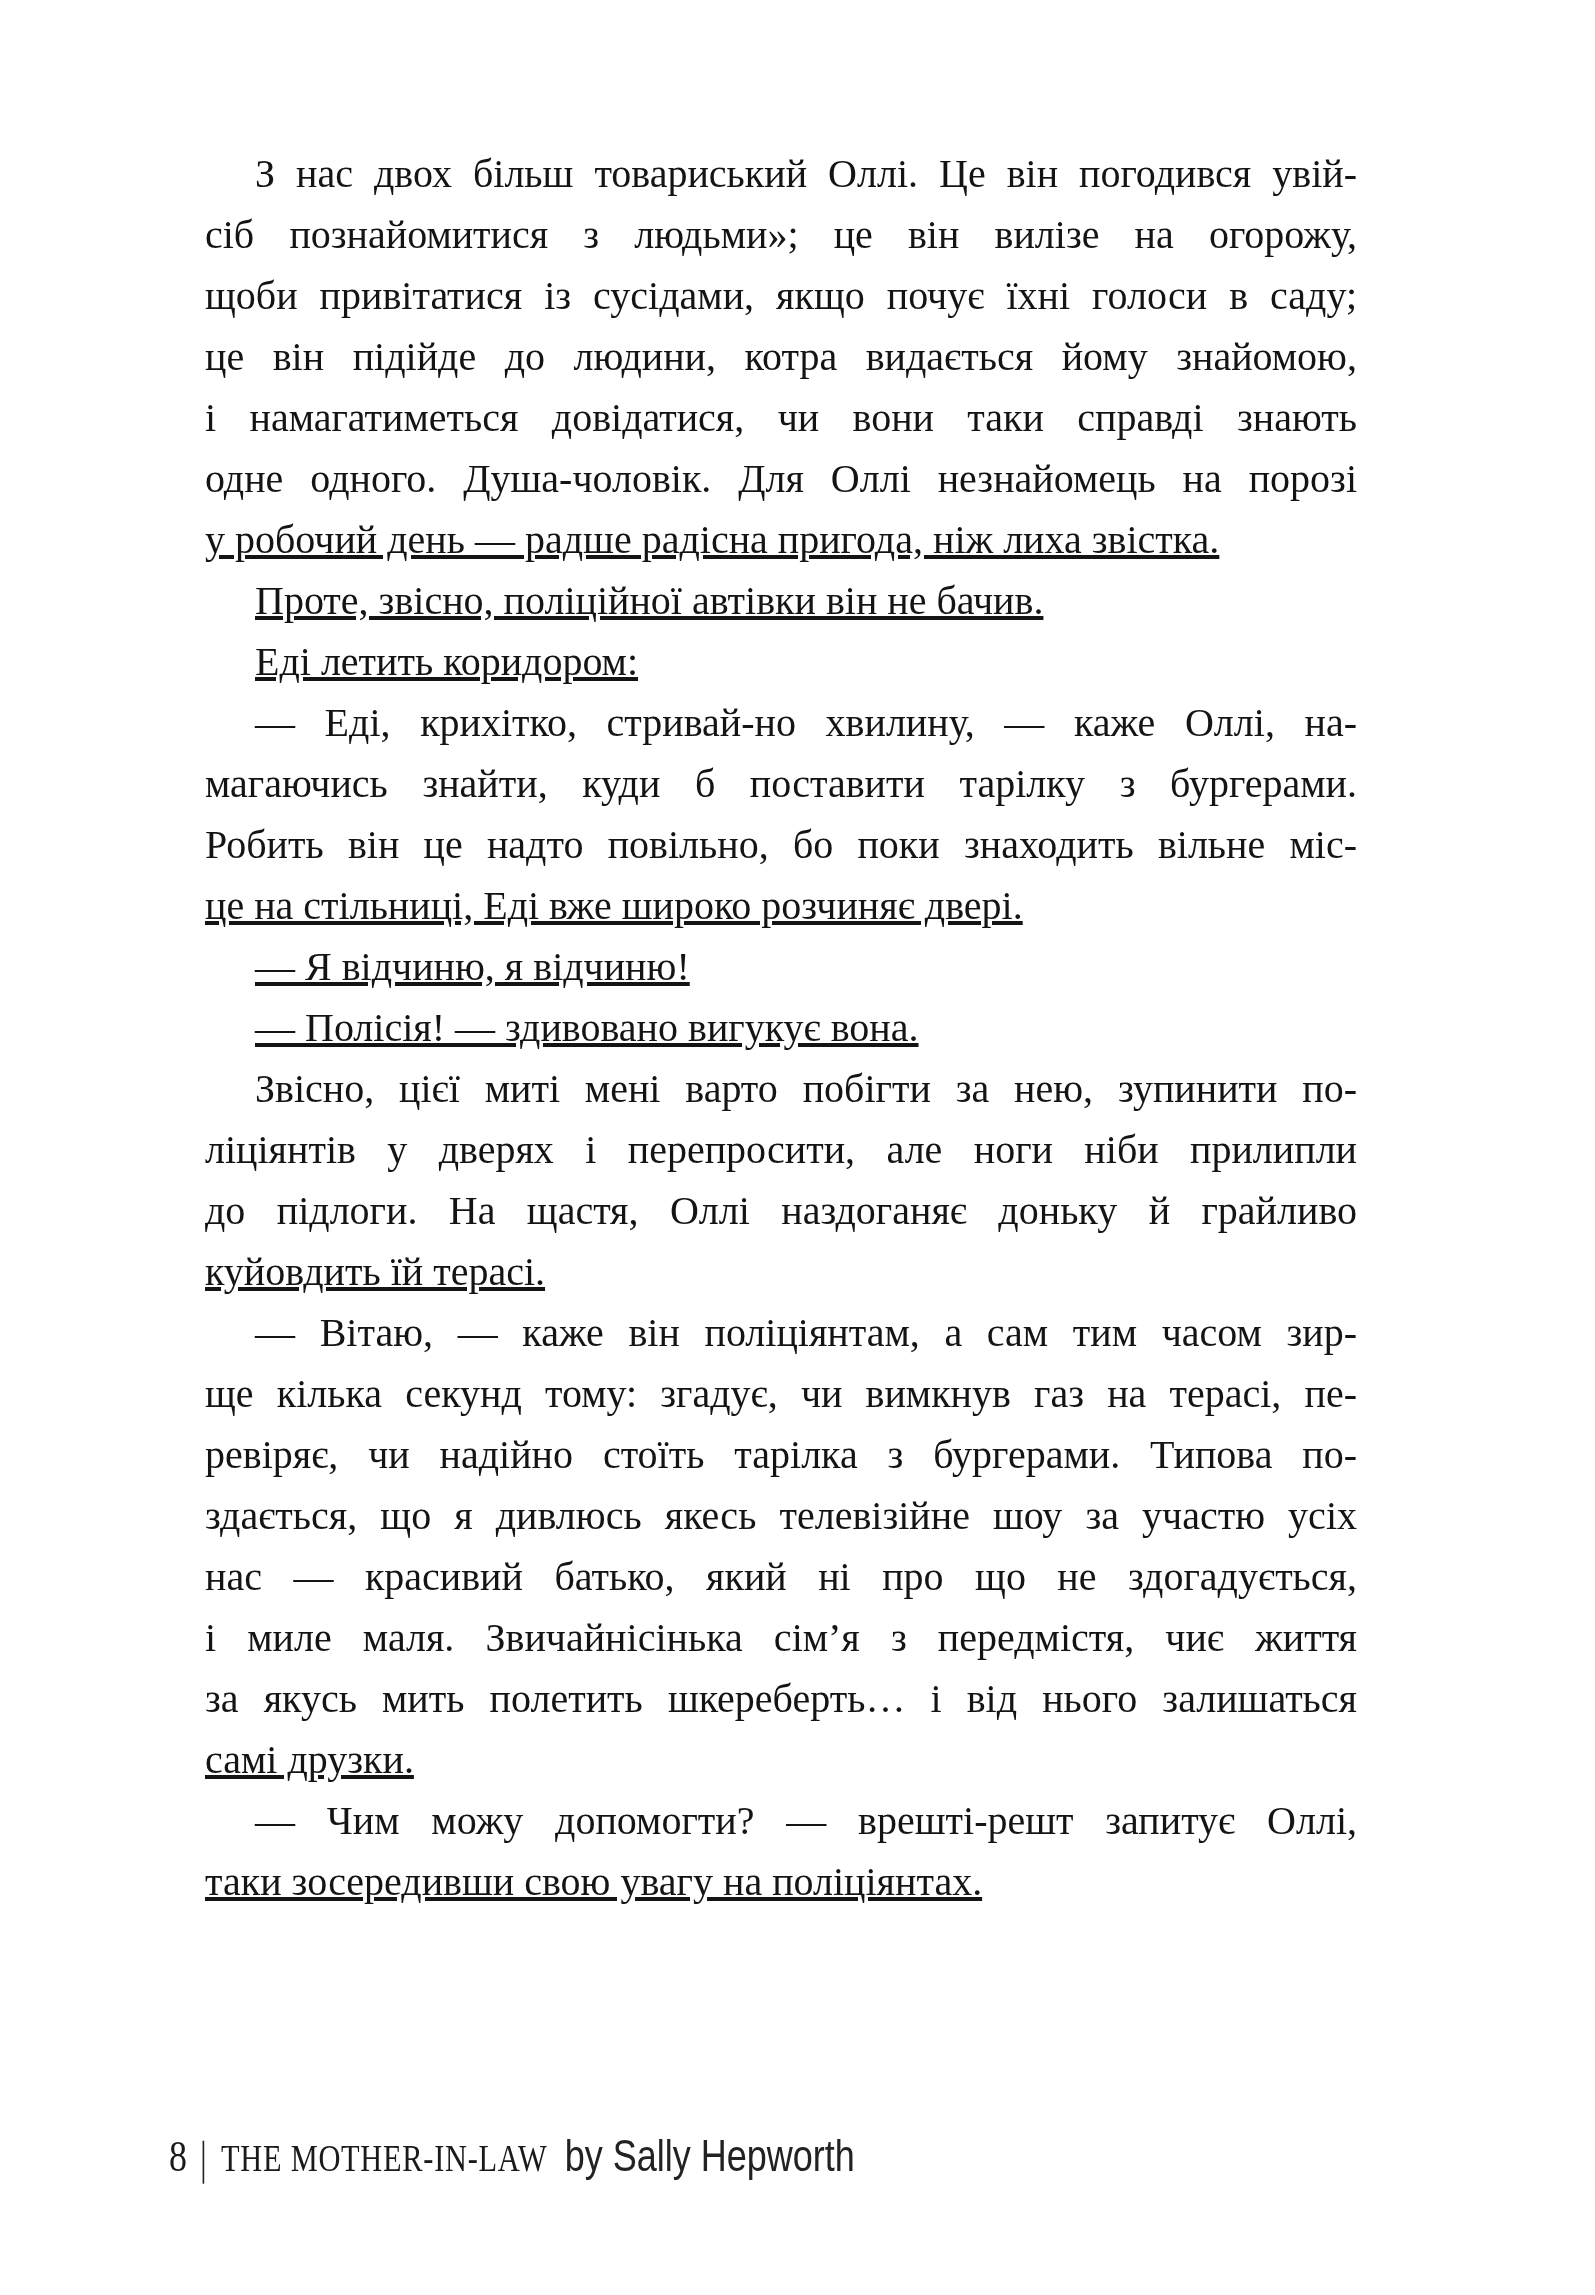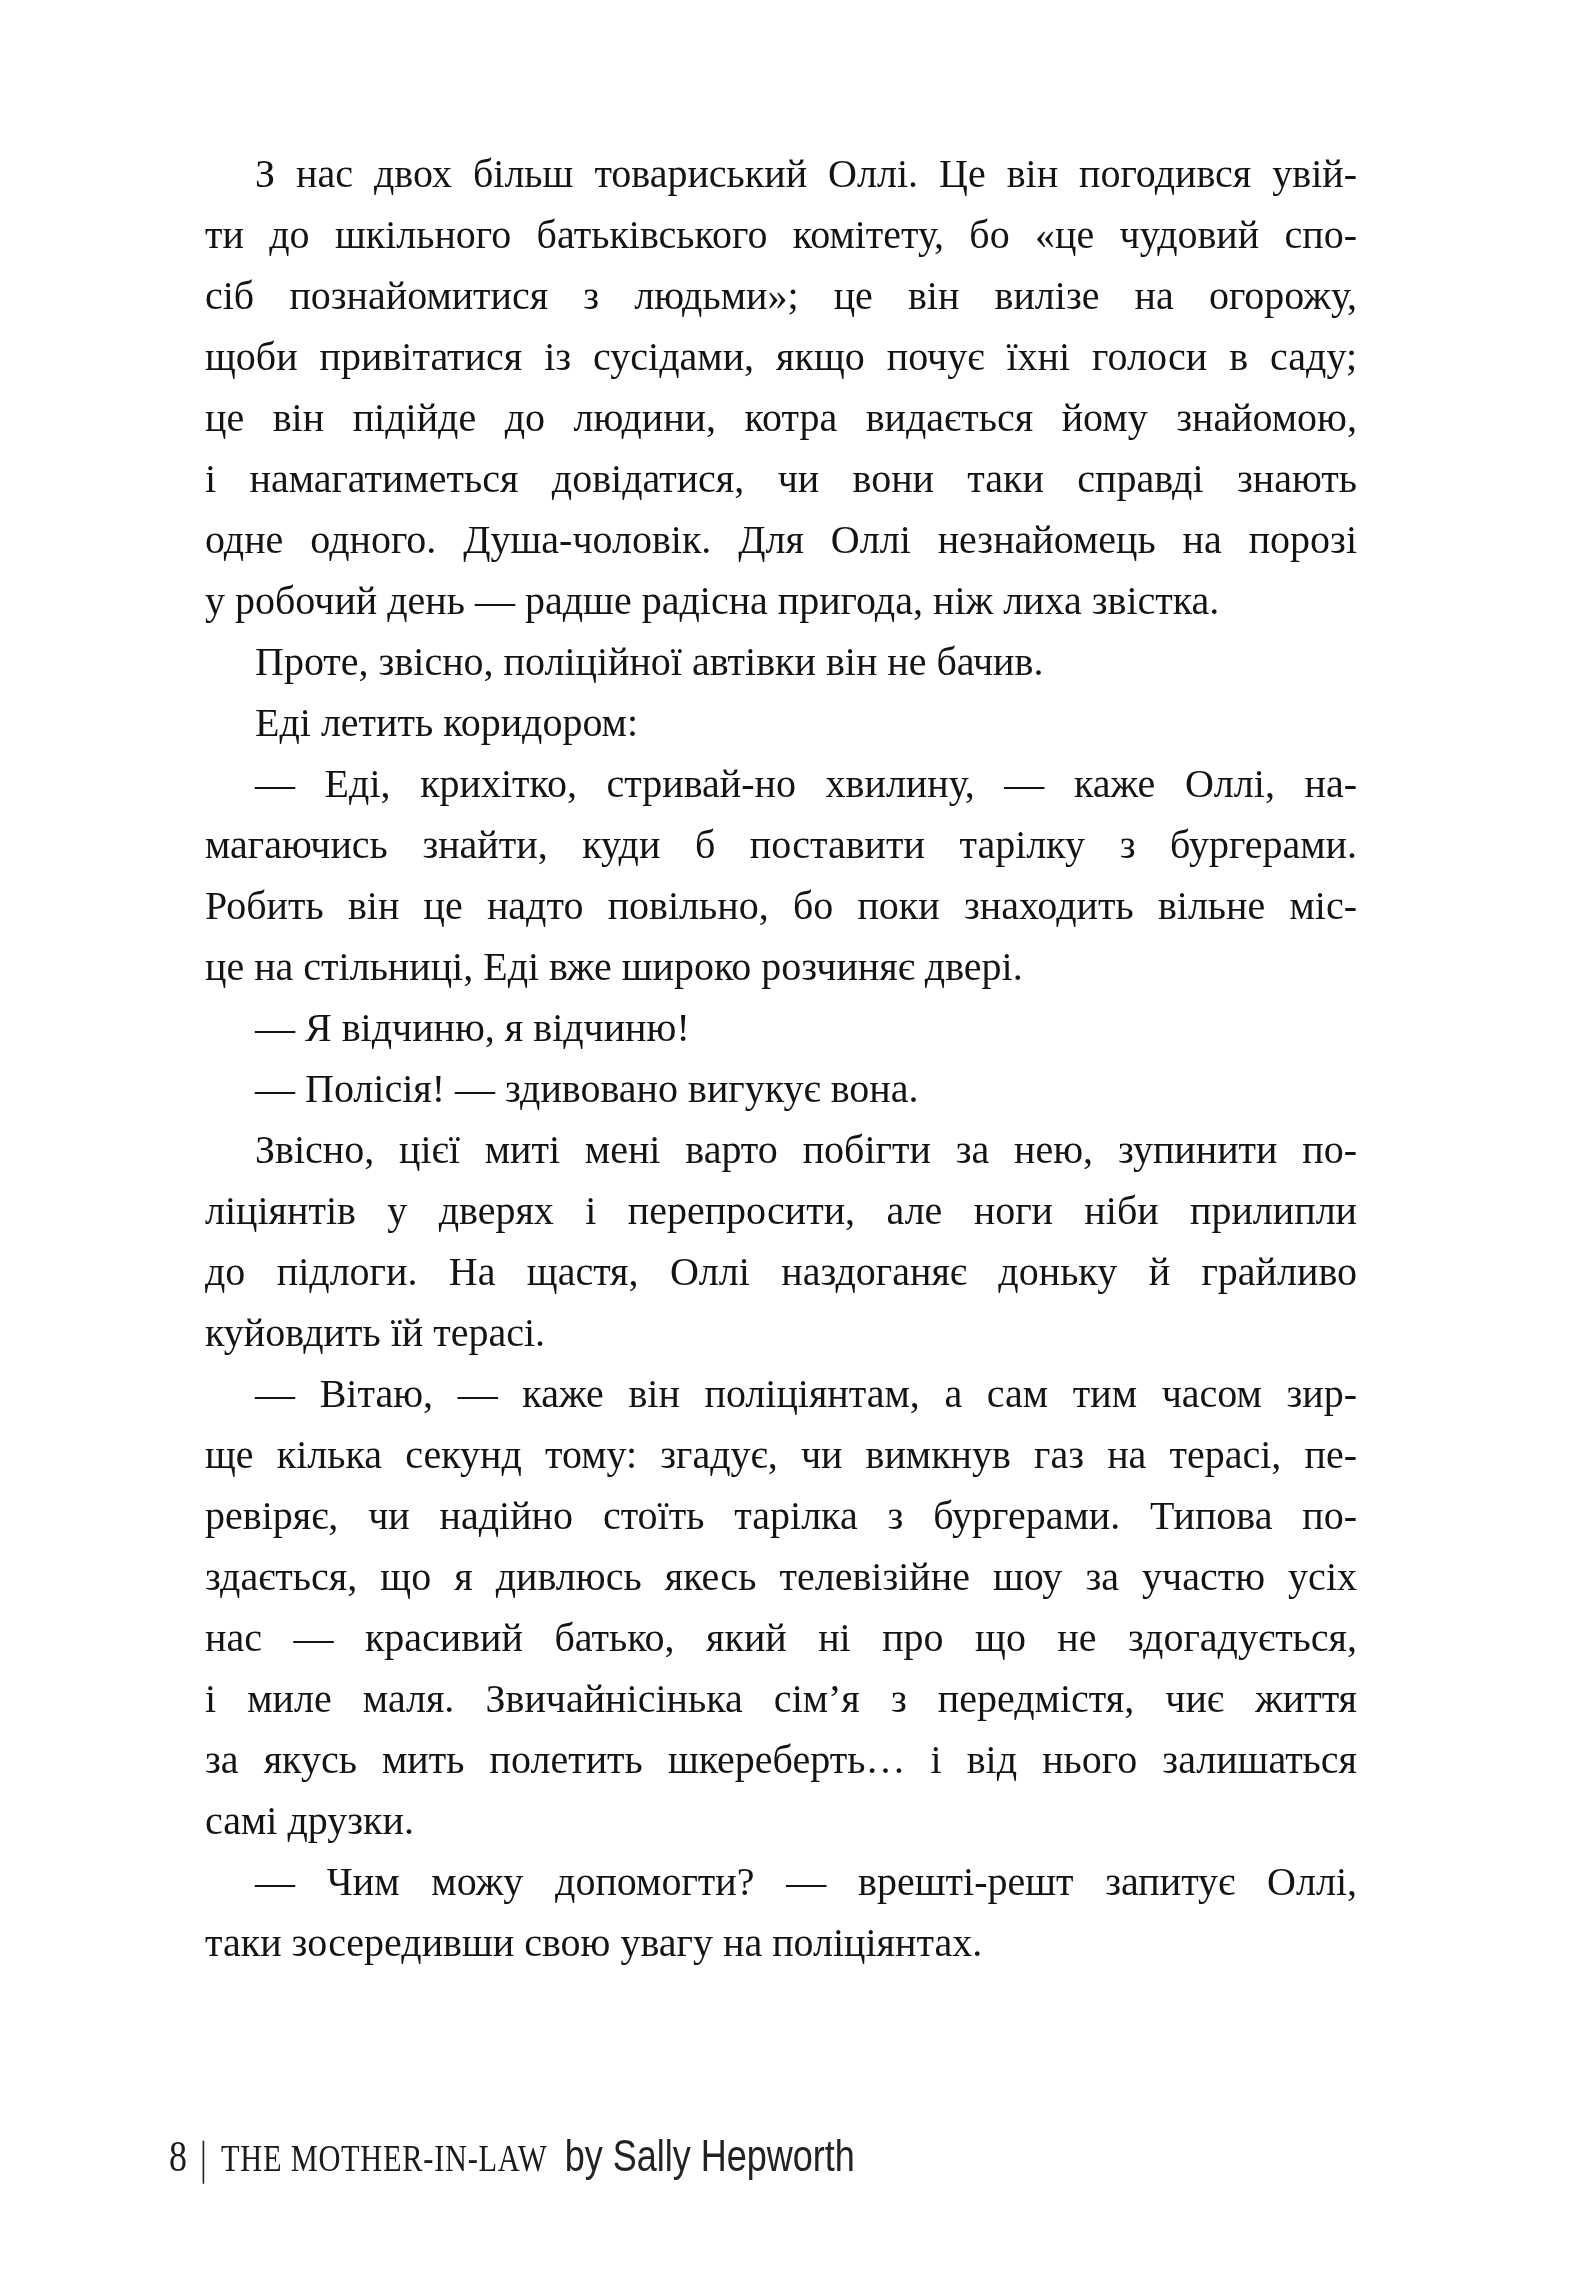--- a/index.html
+++ b/index.html
@@ -29,21 +29,21 @@
   }
   .paragraph { margin: 0; padding: 0; }
   .line {
     text-align: justify;
     text-align-last: justify;
     white-space: normal;
     height: 61px;
     overflow: visible;
   }
   .line.first { text-indent: 50px; }
-  .line.plast { text-align-last: left; }
+  .line.plast { text-align-last: left; text-decoration: underline; }
   .footer {
     position: absolute;
     left: 169px;
     top: 2133px;
     height: 54px;
     display: flex;
     align-items: baseline;
     transform: scaleX(0.8);
     transform-origin: left center;
     color: #1a1a1a;
@@ -80,21 +80,20 @@
   }
 </style>
 </head>
 <body>
 
 <div class="page">
 
   <div class="page-text" id="page-text">
       <div class="paragraph">
         <div class="line first">З нас двох більш товариський Оллі. Це він погодився увій-</div>
-        <div class="line">ти до шкільного батьківського комітету, бо «це чудовий спо-</div>
         <div class="line">сіб познайомитися з людьми»; це він вилізе на огорожу,</div>
         <div class="line">щоби привітатися із сусідами, якщо почує їхні голоси в саду;</div>
         <div class="line">це він підійде до людини, котра видається йому знайомою,</div>
         <div class="line">і намагатиметься довідатися, чи вони таки справді знають</div>
         <div class="line">одне одного. Душа-чоловік. Для Оллі незнайомець на порозі</div>
         <div class="line plast">у робочий день — радше радісна пригода, ніж лиха звістка.</div>
       </div>
       <div class="paragraph">
         <div class="line first plast">Проте, звісно, поліційної автівки він не бачив.</div>
       </div>

